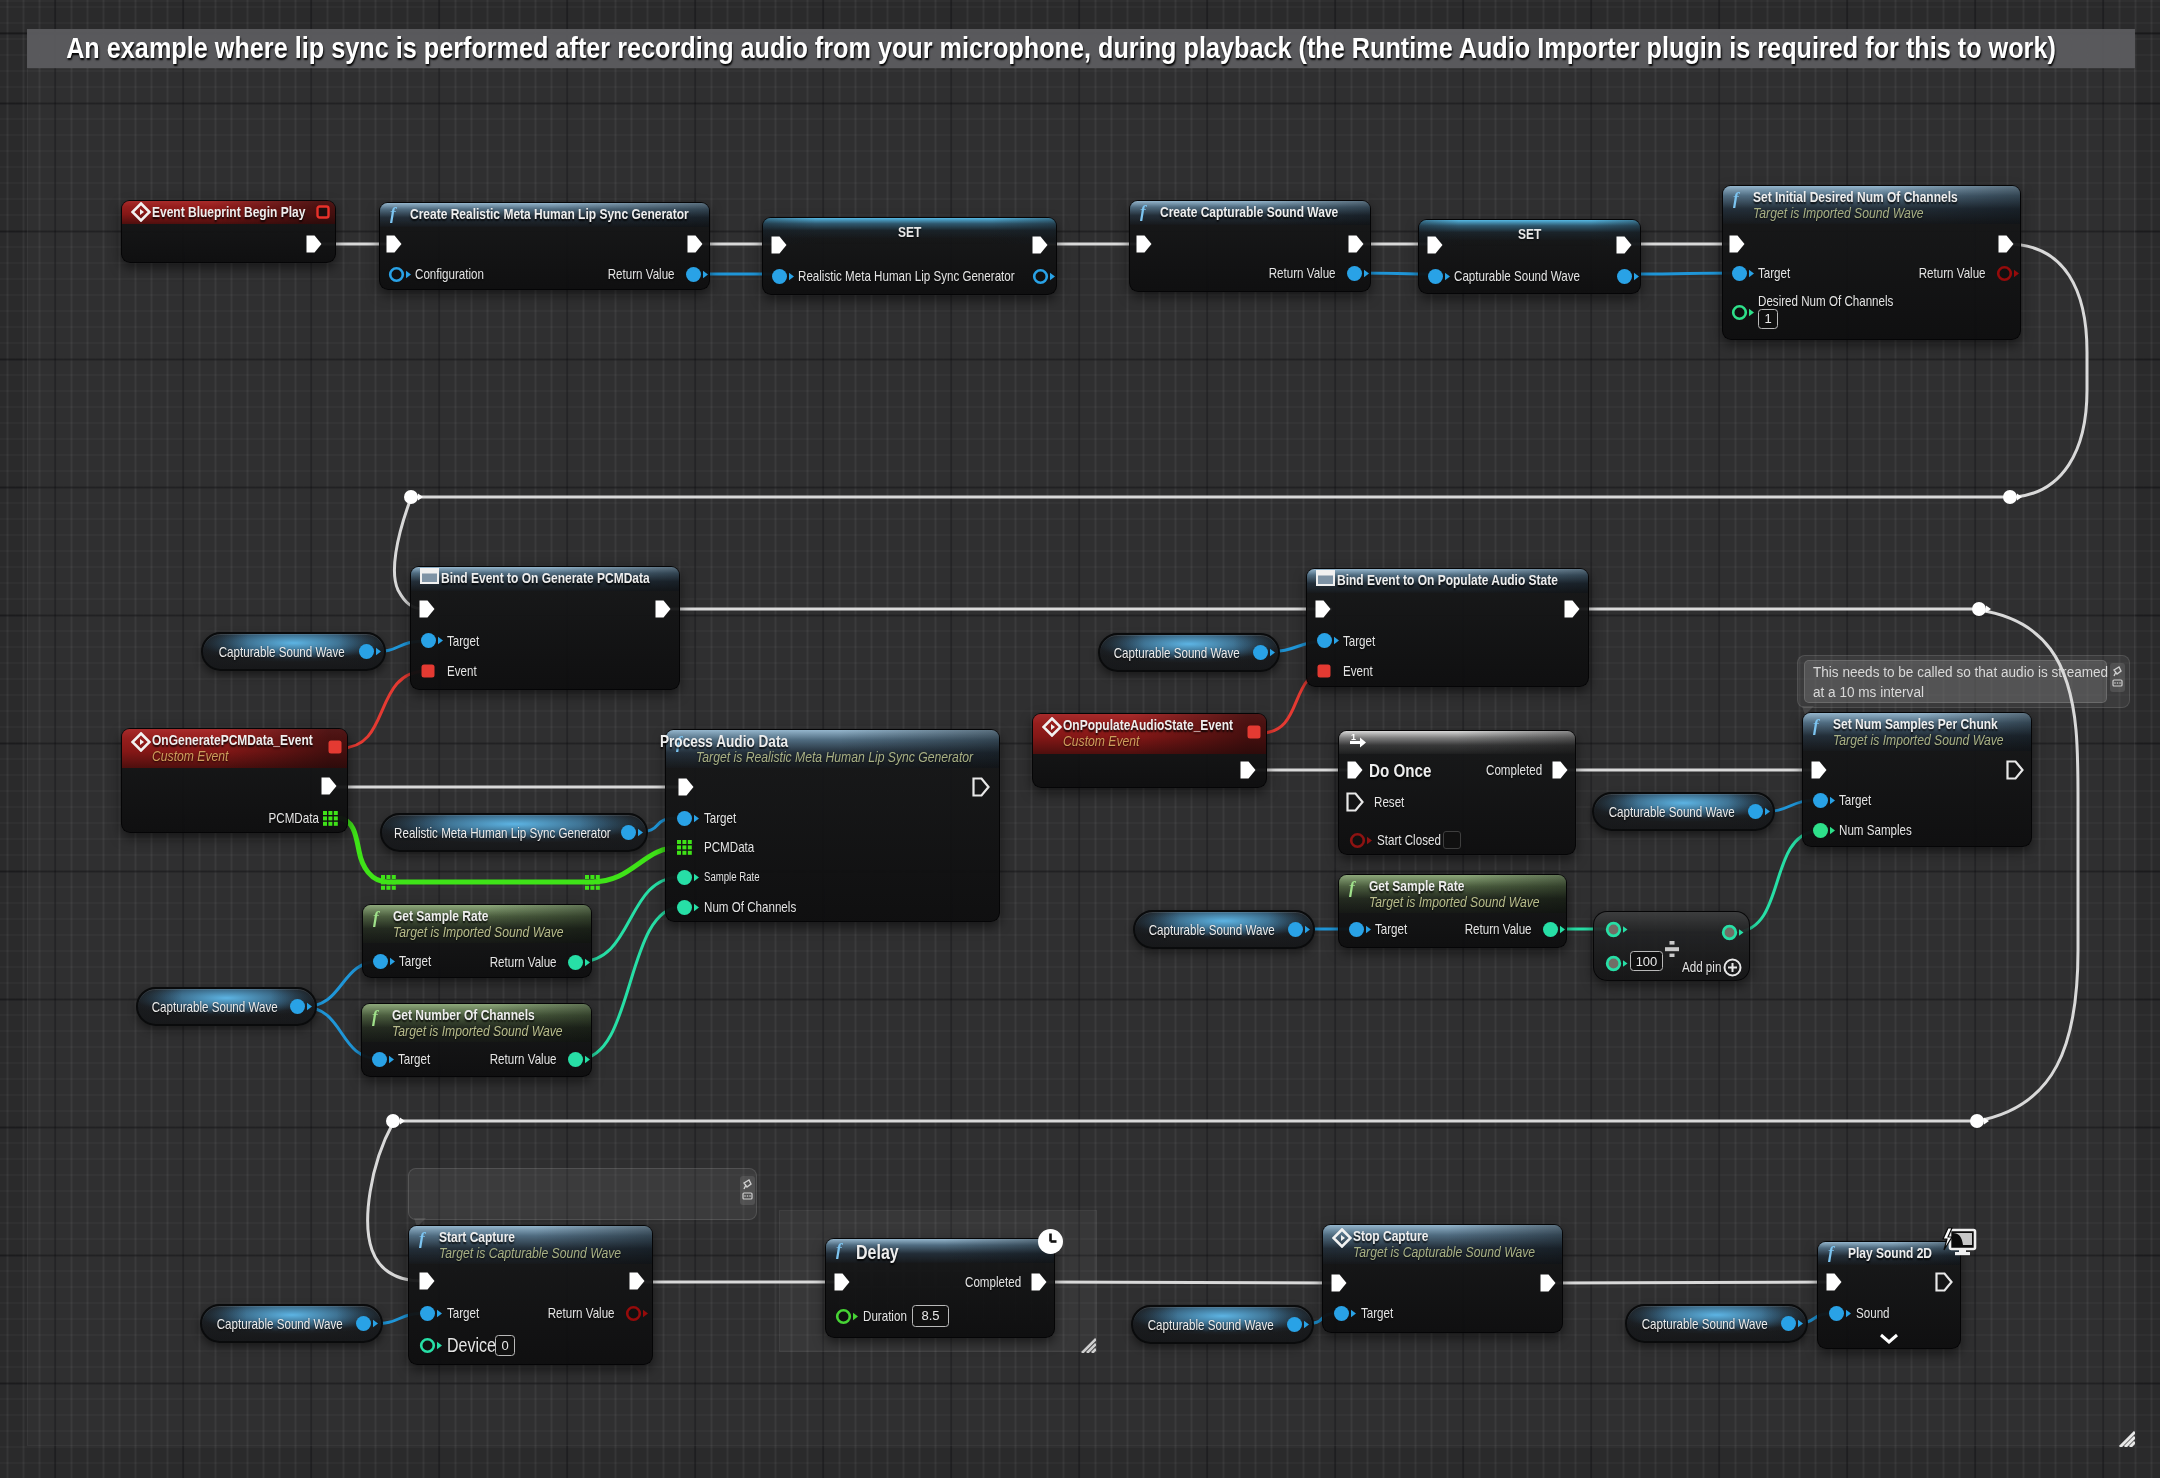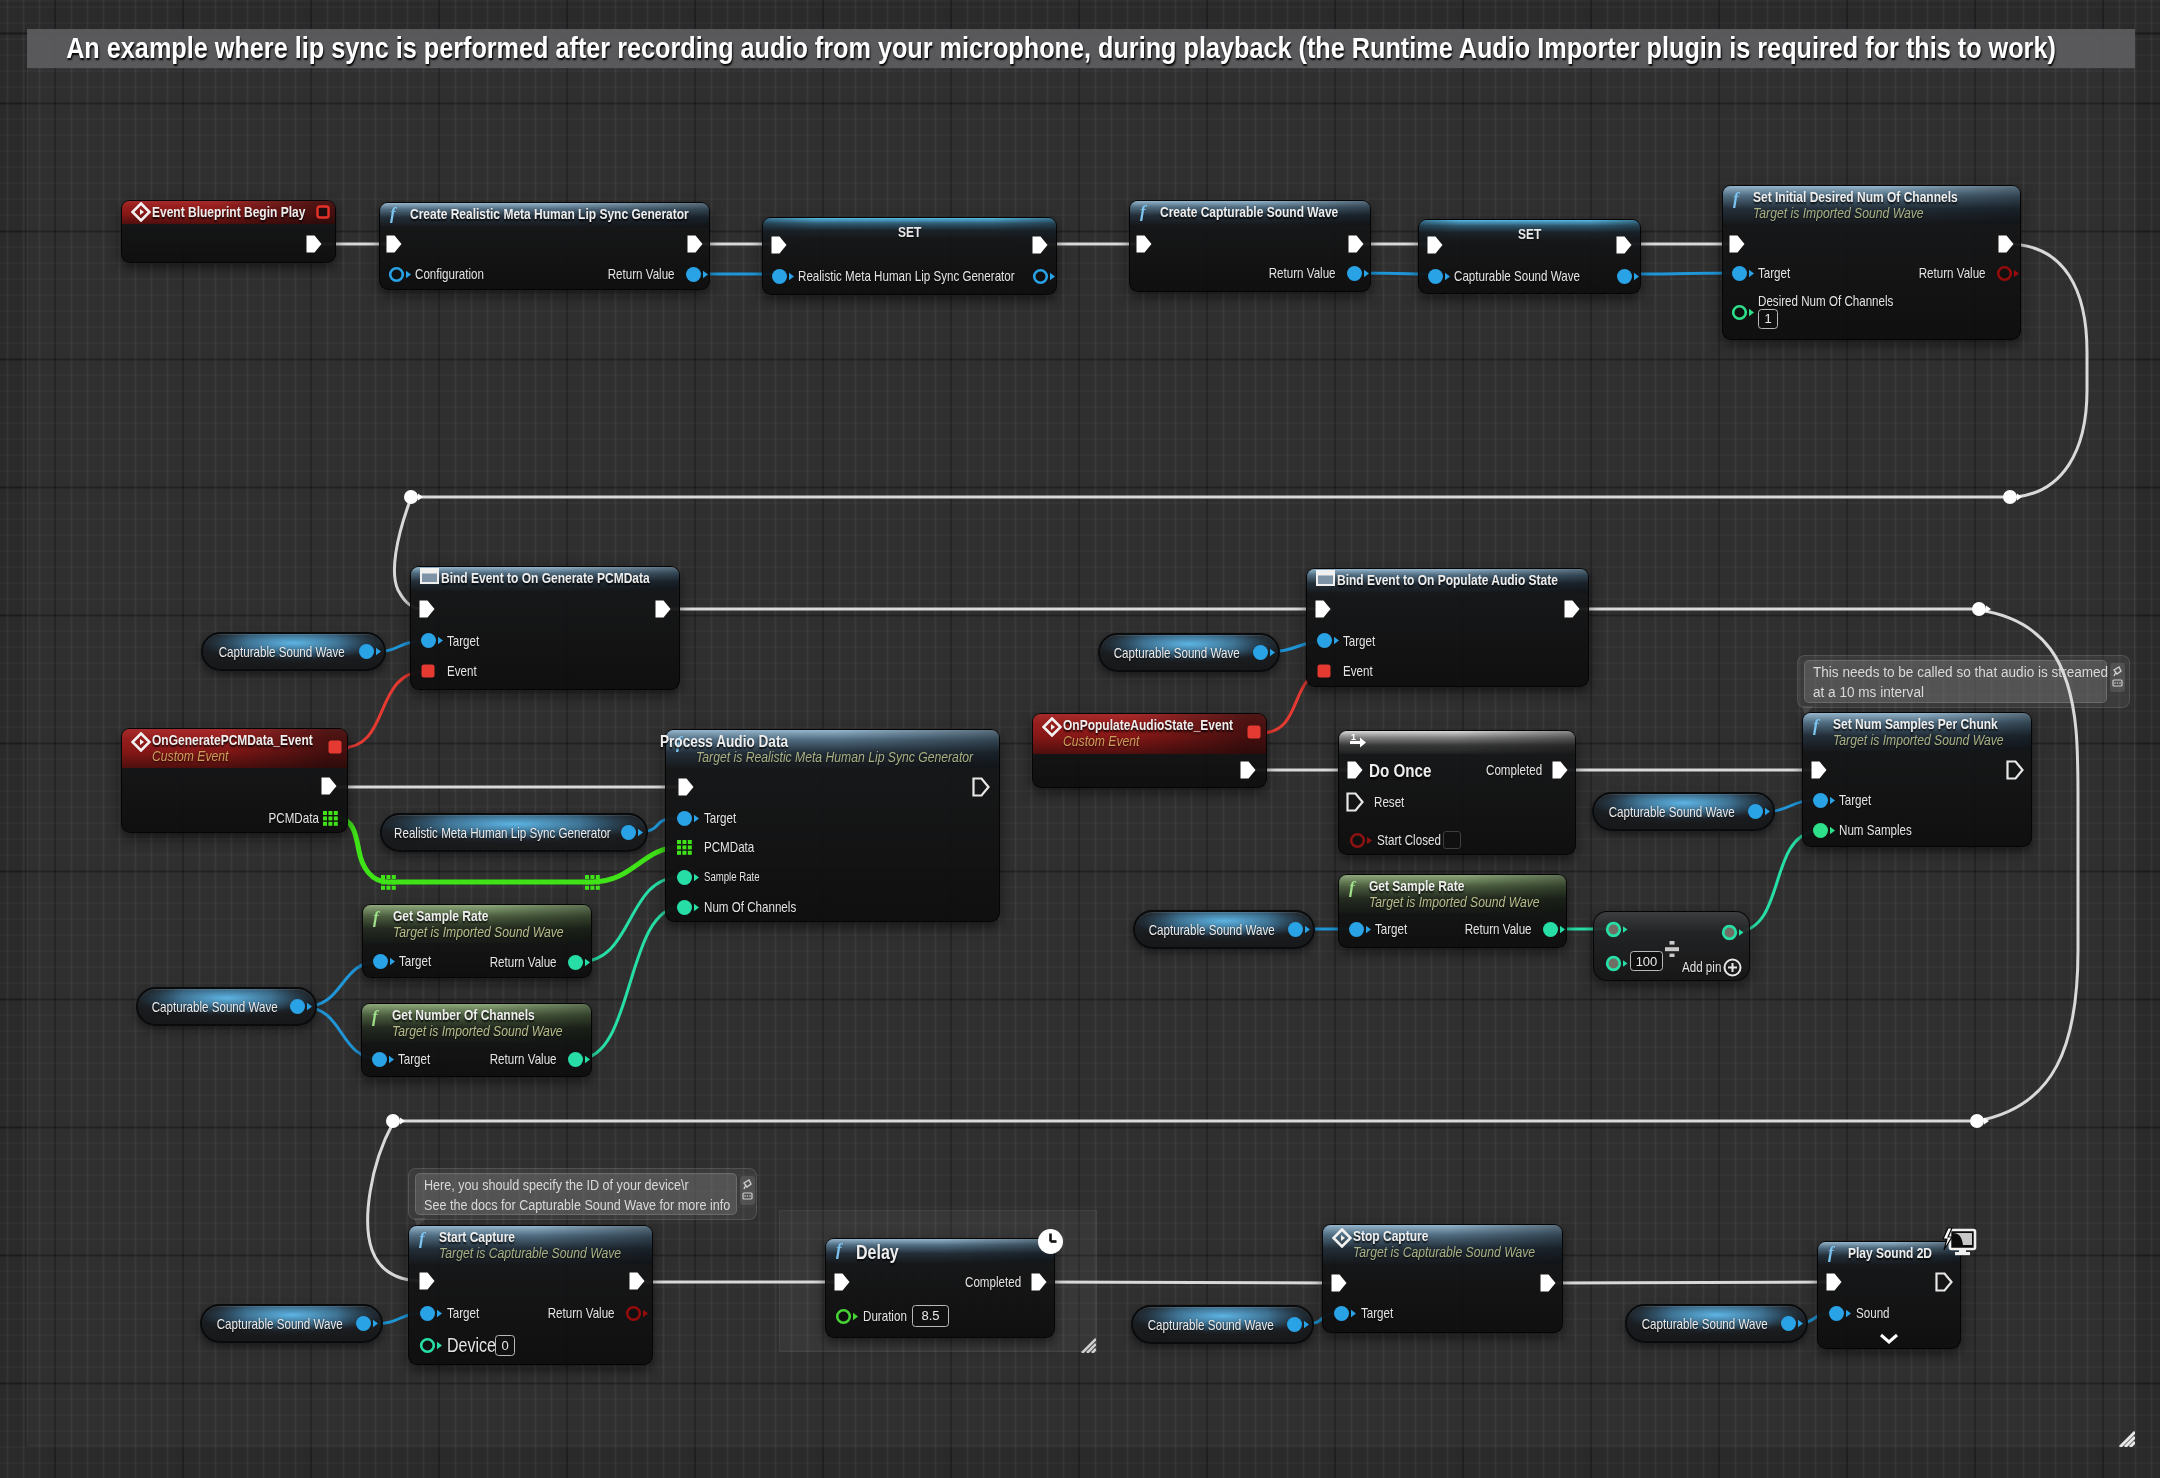--- a/index.html
+++ b/index.html
@@ -73,21 +73,20 @@
       <path d="M3,5 L8,2 L10,6 L6,9 z M5,7 L3,11" stroke="#cfcfcf" stroke-width="1.4" fill="none"></path>
       <rect x="2" y="15" width="9" height="6" rx="1" fill="none" stroke="#cfcfcf" stroke-width="1.2"></rect>
       <circle cx="4" cy="18" r=".8" fill="#cfcfcf"></circle>
       <circle cx="6.5" cy="18" r=".8" fill="#cfcfcf"></circle>
       <circle cx="9" cy="18" r=".8" fill="#cfcfcf"></circle>
     </svg>
     <svg class="abs" style="left:1800px;top:706px" width="16" height="10">
       <path d="M2,0 L14,0 L5,9 z" fill="rgba(125,125,125,.3)"></path>
     </svg>
     <div class="bub" style="left:408px;top:1168px;width:349px;height:52px"></div>
-    <div class="bubin" style="left:415px;top:1173px;width:322px;height:42px"><span style="display:inline-block;transform:scaleX(.9);transform-origin:0 0">Here, you should specify the ID of your device\r<br>See the docs for Capturable Sound Wave for more info</span></div>
     <div class="bubico" style="left:740px;top:1176px;width:15px;height:29px"></div>
     <svg class="abs" style="left:741px;top:1178px" width="13" height="26">
       <path d="M3,5 L8,2 L10,6 L6,9 z M5,7 L3,11" stroke="#cfcfcf" stroke-width="1.4" fill="none"></path>
       <rect x="2" y="15" width="9" height="6" rx="1" fill="none" stroke="#cfcfcf" stroke-width="1.2"></rect>
       <circle cx="4" cy="18" r=".8" fill="#cfcfcf"></circle>
       <circle cx="6.5" cy="18" r=".8" fill="#cfcfcf"></circle>
       <circle cx="9" cy="18" r=".8" fill="#cfcfcf"></circle>
     </svg>
     <svg class="abs" style="left:412px;top:1218px" width="16" height="10">
       <path d="M2,0 L14,0 L5,9 z" fill="rgba(125,125,125,.3)"></path>

